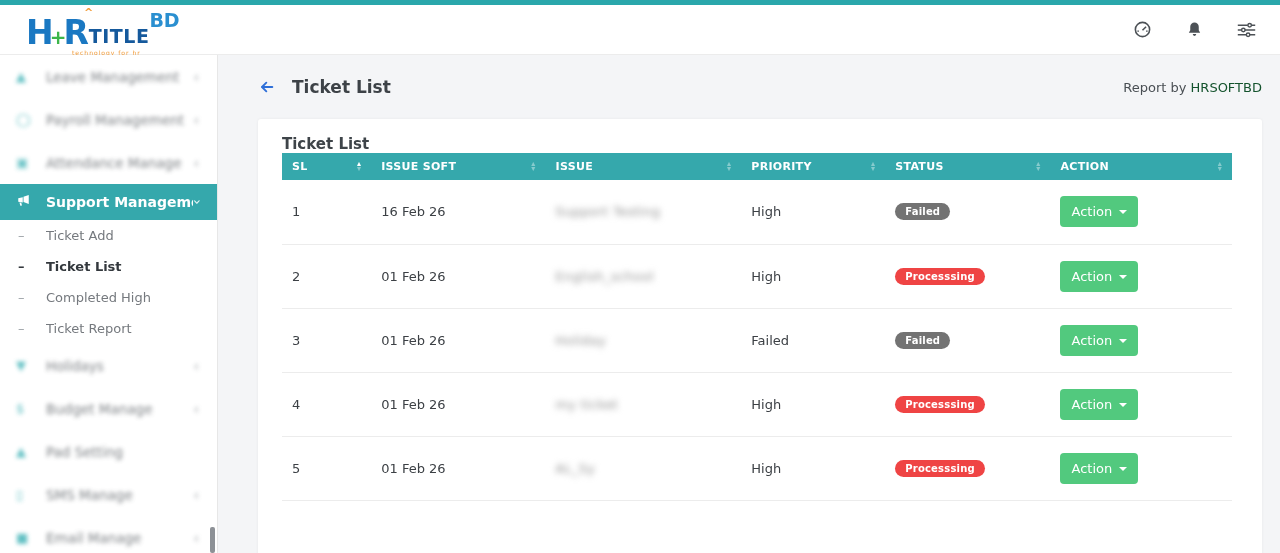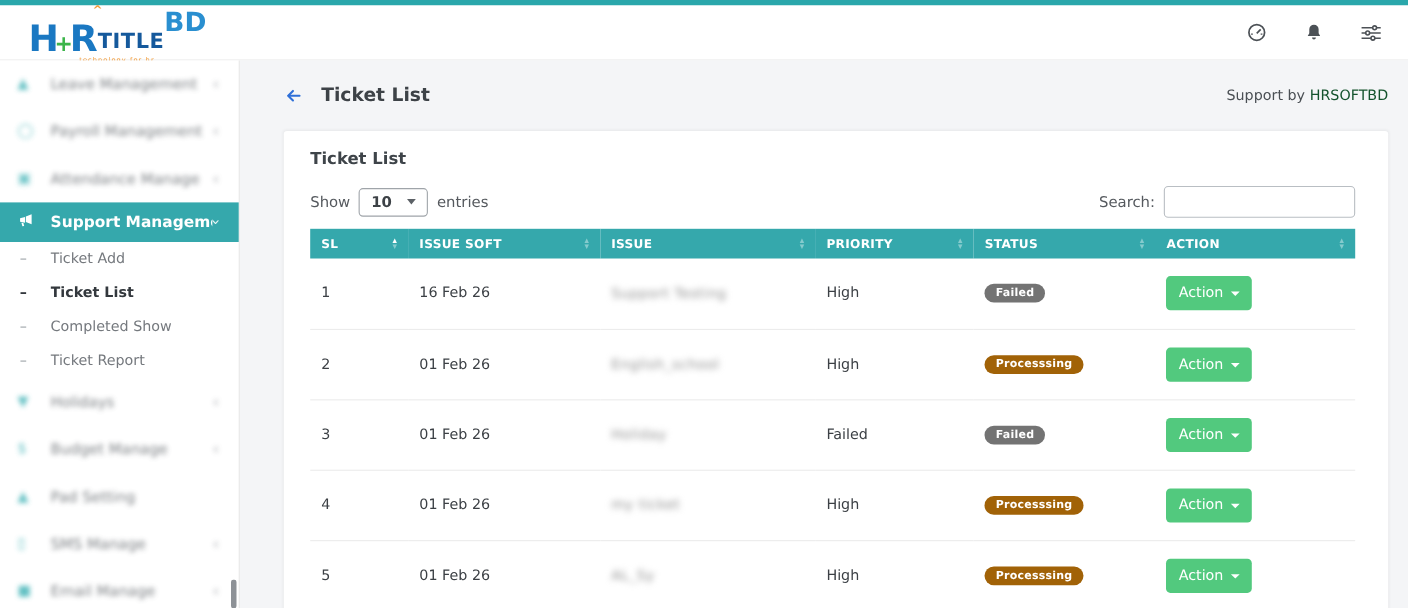--- a/index.html
+++ b/index.html
@@ -9,21 +9,21 @@
   .top-accent { height:5px; background:#2aa7ab; }
   .topbar { height:50px; background:#fff; display:flex; align-items:center;
             justify-content:space-between; padding:0 24px 0 26px; border-bottom:1px solid #ececec; }
 
   
   .logo { display:flex; align-items:flex-end; position:relative; line-height:1; }
   .lg-h { font-size:33px; font-weight:800; color:#1a78c2; letter-spacing:-2px; }
   .lg-plus { font-size:20px; font-weight:800; color:#3cb54a; margin:0 -3px 2px -2px; z-index:2; }
   .lg-r { font-size:33px; font-weight:800; color:#1a78c2; letter-spacing:-1px; }
   .lg-soft { font-size:19px; font-weight:800; color:#15599c; margin:0 0 3px 1px; letter-spacing:0.5px; }
-  .lg-bd { font-size:24px; font-weight:800; color:#2a8fd0; margin-bottom:19px; }
+  .lg-bd { font-size:19px; font-weight:800; color:#2a8fd0; margin-bottom:19px; }
   .lg-caret { position:absolute; left:58px; top:-4px; color:#f29b38; font-size:11px; font-weight:bold; }
   .lg-tagline { position:absolute; left:46px; bottom:-7px; font-size:6px; color:#f29b38; letter-spacing:1px; filter:blur(0.4px); }
 
   .topbar-icons { display:flex; align-items:center; gap:34px; }
   .tb-icon { cursor:pointer; display:flex; align-items:center; }
 
   .layout { display:flex; height:498px; }
 
   
   .sidebar { width:218px; background:#fff; border-right:1px solid #e7e7e7; position:relative; flex:none; }
@@ -75,21 +75,21 @@
   th.sorted-asc .sort .s-up { opacity:1; }
   .col-sl { width:88px; } .col-date { width:172px; } .col-title { width:193px; }
   .col-priority { width:142px; } .col-status { width:163px; } .col-action { width:179px; }
 
   tbody td { font-size:13px; color:#3c4045; padding:0 10px; height:64px; border-bottom:1px solid #ececec;
              vertical-align:middle; }
   .cell-blur { filter:blur(3px); color:#909090; font-size:12.5px; letter-spacing:0.5px; white-space:nowrap; }
   .badge { display:inline-block; padding:3px 10px; border-radius:10px; color:#fff; font-size:10px;
            font-weight:700; letter-spacing:0.2px; }
   .badge.failed { background:#737373; }
-  .badge.processing { background:#a16207; }
+  .badge.processing { background:#ef4444; }
   .action-btn { display:inline-flex; align-items:center; gap:7px; background:#52c97e; color:#fff;
                 border:none; border-radius:4px; padding:8px 11px; font-size:13px; cursor:pointer;
                 font-family:inherit; }
   .action-caret { width:0; height:0; border-left:4px solid transparent; border-right:4px solid transparent;
                   border-top:4px solid #fff; margin-top:1px; }
 </style>
 </head>
 <body>
 
 <div class="top-accent"></div>
@@ -158,21 +158,21 @@
     <div class="nav-item sub">
       <span class="nav-dash">–</span>
       <span class="nav-label">Ticket Add</span>
     </div>
     <div class="nav-item sub current">
       <span class="nav-dash">–</span>
       <span class="nav-label">Ticket List</span>
     </div>
     <div class="nav-item sub">
       <span class="nav-dash">–</span>
-      <span class="nav-label">Completed Show</span>
+      <span class="nav-label">Completed High</span>
     </div>
     <div class="nav-item sub">
       <span class="nav-dash">–</span>
       <span class="nav-label">Ticket Report</span>
     </div>
     <div class="nav-item blur">
       <span class="nav-ic">▼</span>
       <span class="nav-label">Holidays</span>
       <span class="nav-chev">‹</span>
     </div>
@@ -203,42 +203,28 @@
       <div class="ph-left">
         <span class="back-arrow">
           <svg width="18" height="16" viewBox="0 0 24 24" fill="none" stroke="#2e6fd8" stroke-width="2.8" stroke-linecap="round" stroke-linejoin="round">
             <path d="M20 12H5"></path>
               <path d="M11 18.5L4.5 12 11 5.5"></path>
           </svg>
         </span>
         <span class="page-title">Ticket List</span>
       </div>
       <div class="powered">
-        <span>Support by</span>
+        <span>Report by</span>
         <a>HRSOFTBD</a>
       </div>
     </div>
 
     <div class="card">
       <div class="card-title">Ticket List</div>
 
-      <div class="controls">
-        <div class="show-group">
-          <span>Show</span>
-          <span class="page-size">
-            <span>10</span>
-            <span class="sel-caret"></span>
-          </span>
-          <span>entries</span>
-        </div>
-        <div class="search-group">
-          <span>Search:</span>
-          <input class="search-input" type="text" value="" style="">
-        </div>
-      </div>
 
       <table>
         <thead>
           <tr>
             <th class="col-sl sorted-asc">
               <span class="th-inner">
                   <span>SL</span>
               <span class="sort">
                     <span class="s-up">▴</span>
                     <span class="s-dn">▾</span>

